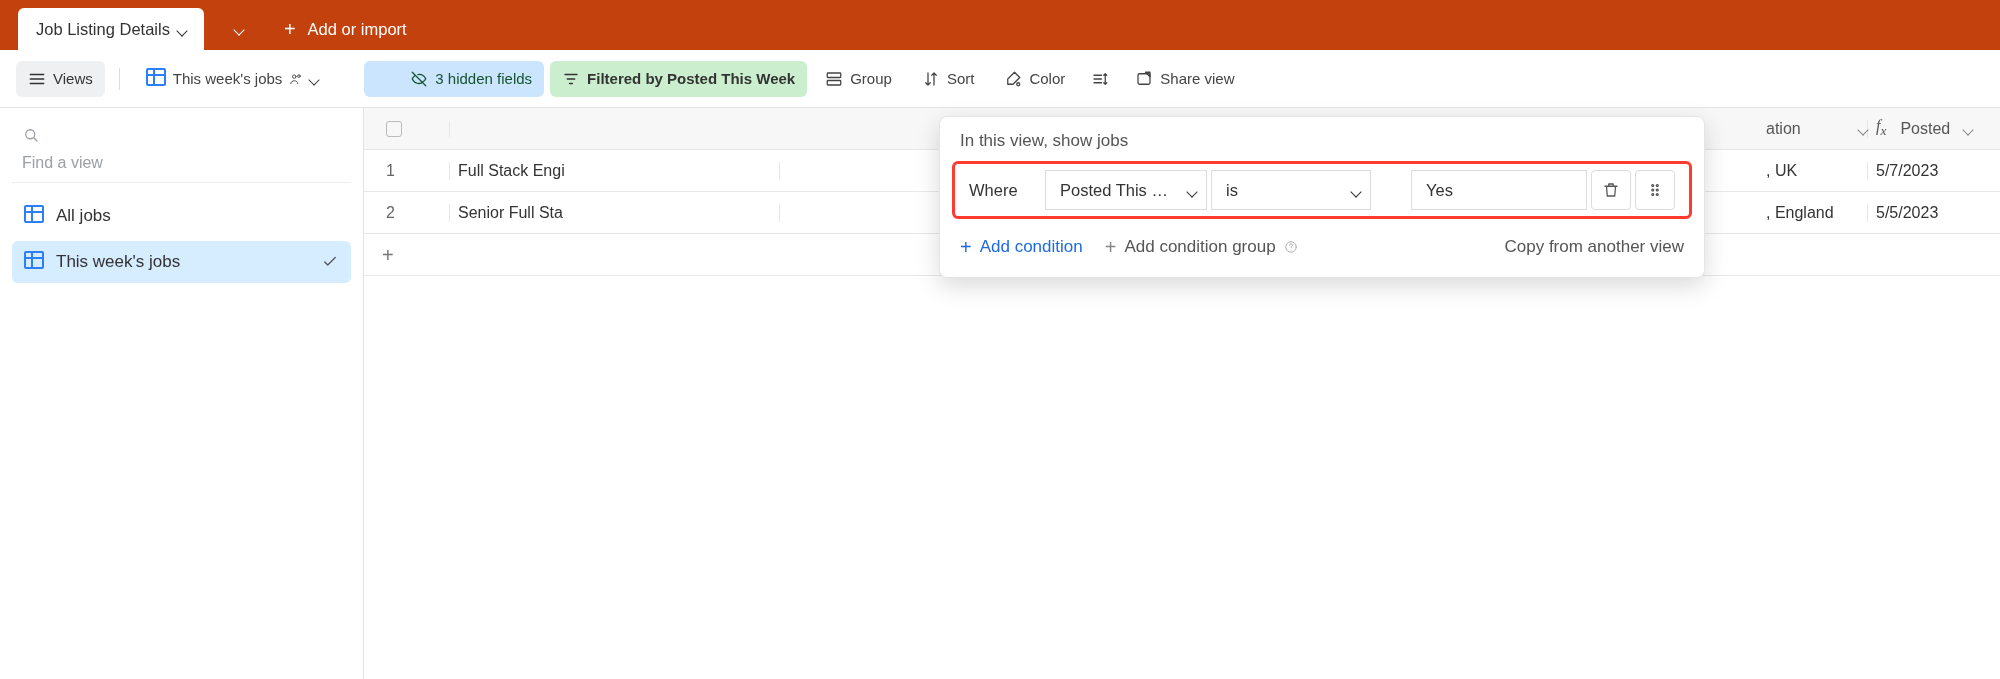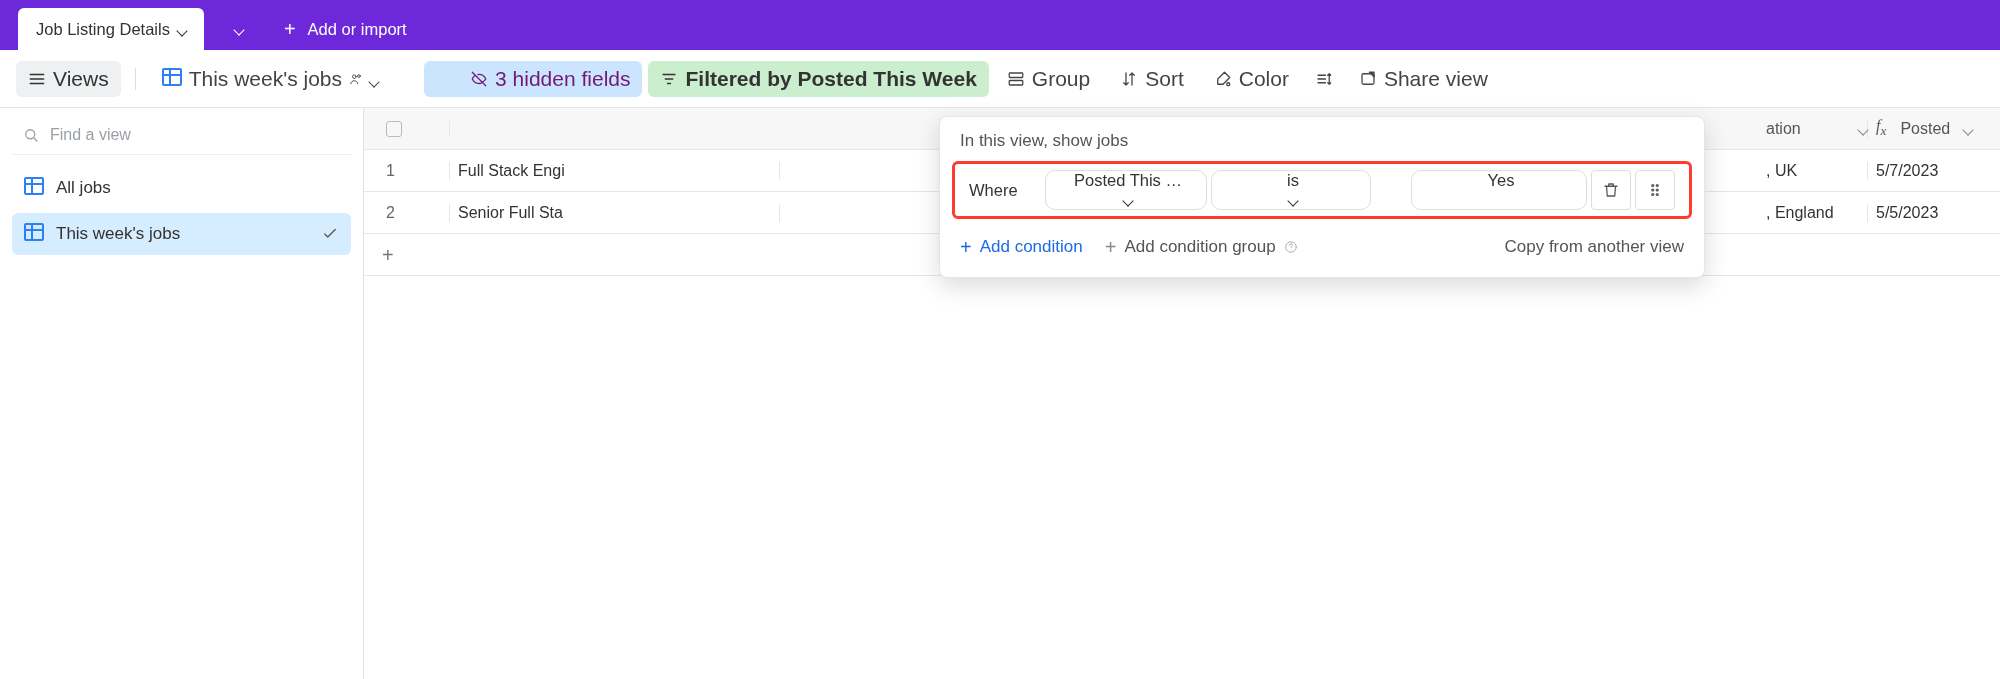--- a/index.html
+++ b/index.html
@@ -8,21 +8,21 @@
     font-size: 16px;
     color: #333;
     background: #fff;
     width: 2000px;
     height: 679px;
     overflow: hidden;
   }
   
   .tabbar {
     height: 50px;
-    background: #6d28d9;
+    background: #c2410c;
     display: flex;
     align-items: flex-end;
   }
   .tab-active {
     background: #fff;
     height: 42px;
     display: flex;
     align-items: center;
     gap: 8px;
     padding: 0 18px;
@@ -60,26 +60,26 @@
     gap: 6px;
   }
   .btn {
     display: inline-flex;
     align-items: center;
     gap: 7px;
     height: 36px;
     padding: 0 12px;
     border-radius: 6px;
     color: #444;
-    font-size: 21px;
+    font-size: 15px;
     cursor: pointer;
     white-space: nowrap;
   }
   .btn.active-gray { background: #eef0f1; color:#333; font-weight:500;}
-  .btn.hidden-fields { background: #cce5ff; color: #701a75; padding-left: 46px; }
+  .btn.hidden-fields { background: #cce5ff; color: #14532d; padding-left: 46px; }
   .btn.filter-on { background: #cbeecf; color: #333; font-weight: bold; }
   .vdiv { width:1px; height:22px; background:#ddd; margin:0 8px; }
   
   .body {
     display: flex;
     height: calc(100% - 50px - 58px);
     position: relative;
   }
   .sidebar {
     width: 364px;
@@ -87,20 +87,21 @@
     padding: 8px 12px;
     display:flex;
     flex-direction:column;
     gap:4px;
   }
   .search {
     display:flex; align-items:flex-start; gap:10px;
     padding:10px 10px; color:#9aa0a6;
     border-bottom:1px solid #eee;
     margin-bottom:8px;
+    flex-direction:column;
   }
   .view-item {
     display:flex; align-items:center; gap:12px;
     height:42px; border-radius:6px; padding:0 12px;
     color:#333; font-size:17px;
   }
   .view-item.selected { background:#d6ecff; font-weight:500;}
   .view-item .check { margin-left:auto; color:#555;}
   
   .main { flex:1; position:relative; }
@@ -134,23 +135,23 @@
   .pop-head { padding:14px 20px 10px; color:#555; font-size:17px; }
   .cond-row {
     display:flex; align-items:center; gap:4px;
     margin: 0 12px;
     border:3px solid #ff3b30;
     border-radius:6px;
     padding:6px 8px;
   }
   .cond-label { width:78px; padding-left:6px; color:#333; font-size:16.5px;}
   .cond-select {
-    height:40px; border:1px solid #ddd; border-radius:10px;
+    height:40px; border:1px solid #ddd; border-radius:0;
     display:flex; align-items:center; justify-content:space-between;
-    padding:0 10px 0 14px; color:#333; font-size:16.5px;flex-direction:column;
+    padding:0 10px 0 14px; color:#333; font-size:16.5px;
   }
   .cond-field { width:162px; }
   .cond-op { width:160px; }
   .cond-val { width:176px; justify-content:flex-start;margin-left:36px; }
   .cond-icon { width:40px; height:40px; border:1px solid #ddd; border-radius:4px; display:flex; align-items:center; justify-content:center; color:#555;}
   .pop-foot {
     display:flex; align-items:center; gap:22px;
     padding:18px 20px 20px;
     color:#555; font-size:17px;
   }

